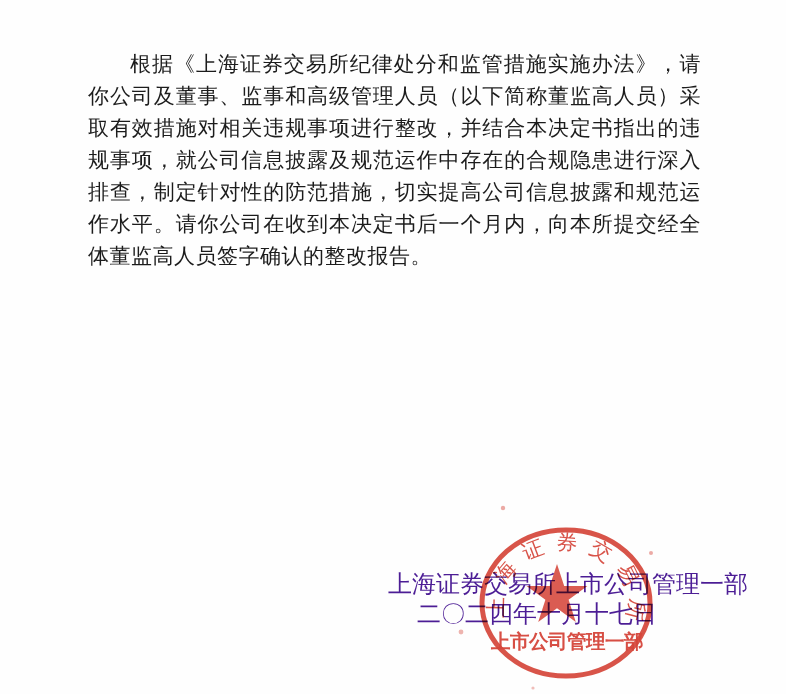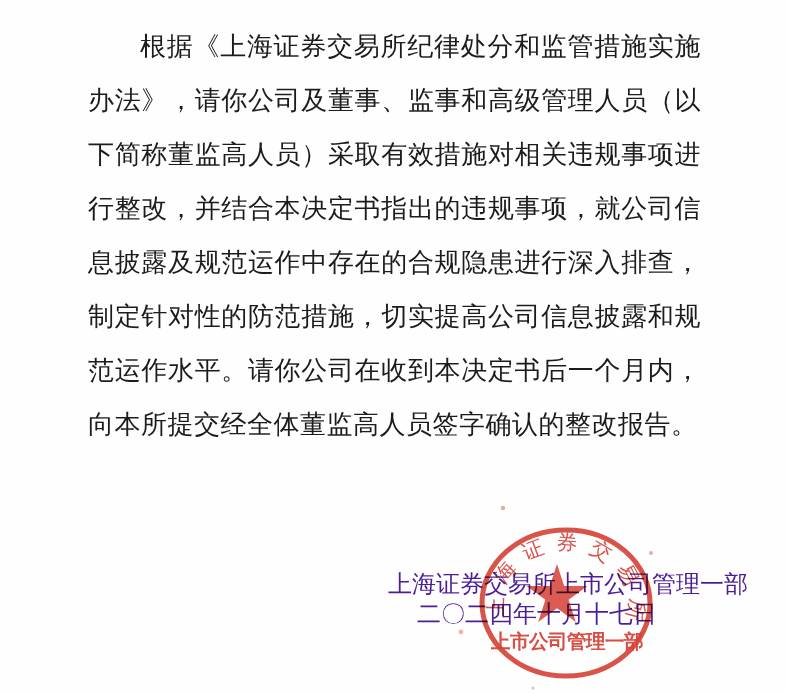--- a/index.html
+++ b/index.html
@@ -12,24 +12,24 @@
     overflow: hidden;
   }
   .page {
     position: absolute;
     inset: 0;
     background: #fefefe;
   }
   .body-text {
     position: absolute;
     left: 88px;
-    top: 20px;
+    top: 48px;
     width: 613px;
-    font-size: 26px;
-    line-height: 54px;
+    font-size: 21px;
+    line-height: 32px;
     letter-spacing: 0.5px;
     text-align: justify;
     text-justify: inter-ideograph;
     word-break: break-all;
     color: #1c1c1c;
   }
   .body-text p {
     text-indent: 2em;
   }
   .signature {

